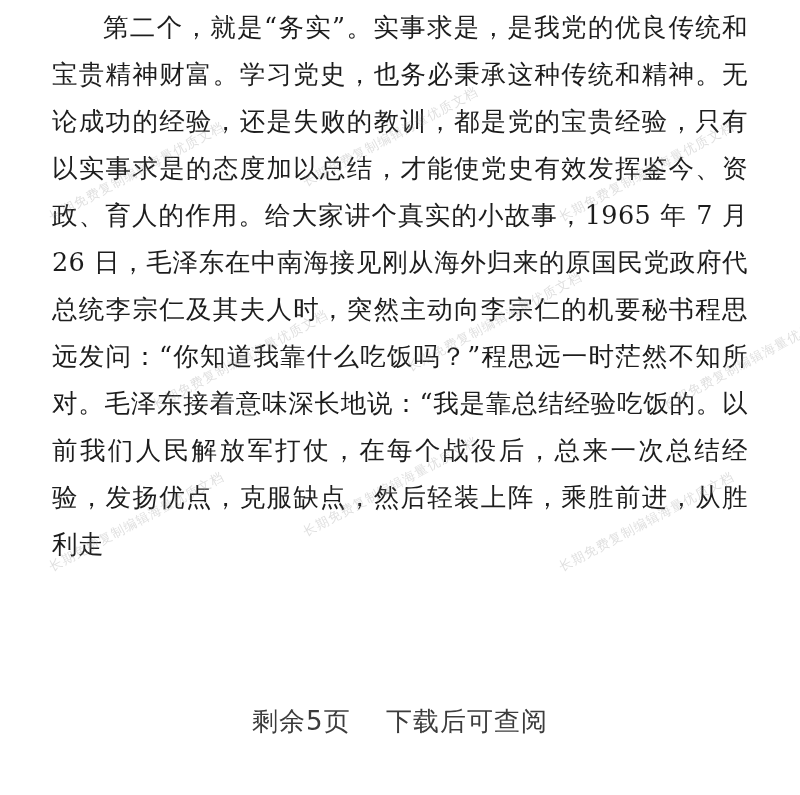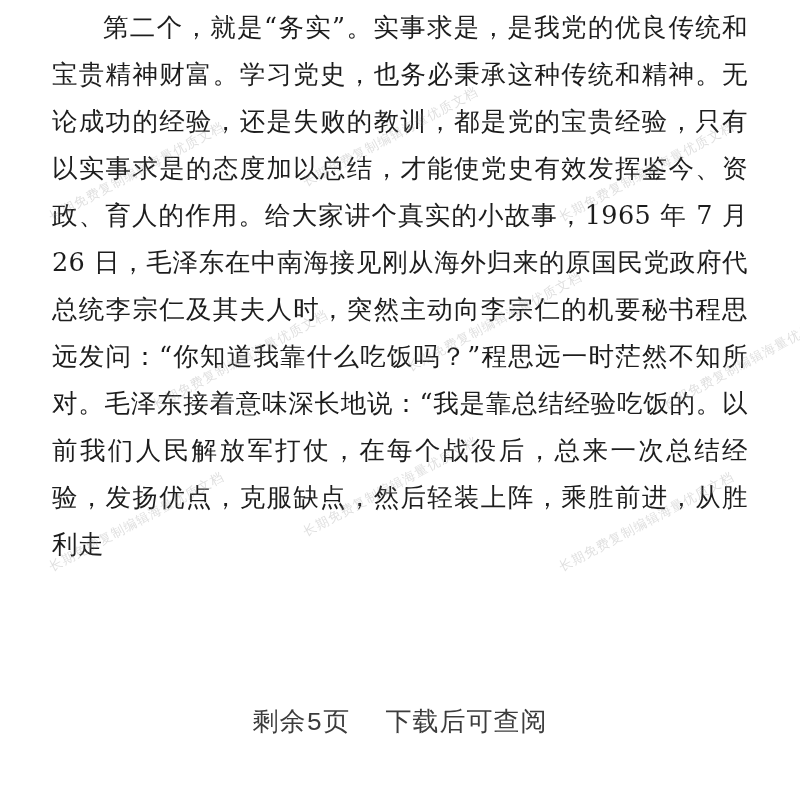--- a/index.html
+++ b/index.html
@@ -76,21 +76,20 @@
     bottom: 56px;
     z-index: 4;
     text-align: center;
     font-family: "DejaVu Sans", "Liberation Sans", sans-serif;
     font-size: 26px;
     color: #3c3c3c;
     letter-spacing: 1px;
   }
   .footer-notice .pages {
     margin-right: 26px;
-    font-family: Liberation Mono, monospace;
   }
   .footer-notice .action {
     cursor: pointer;
   }
 </style>
 </head>
 <body>
 
 <div class="page">
 

